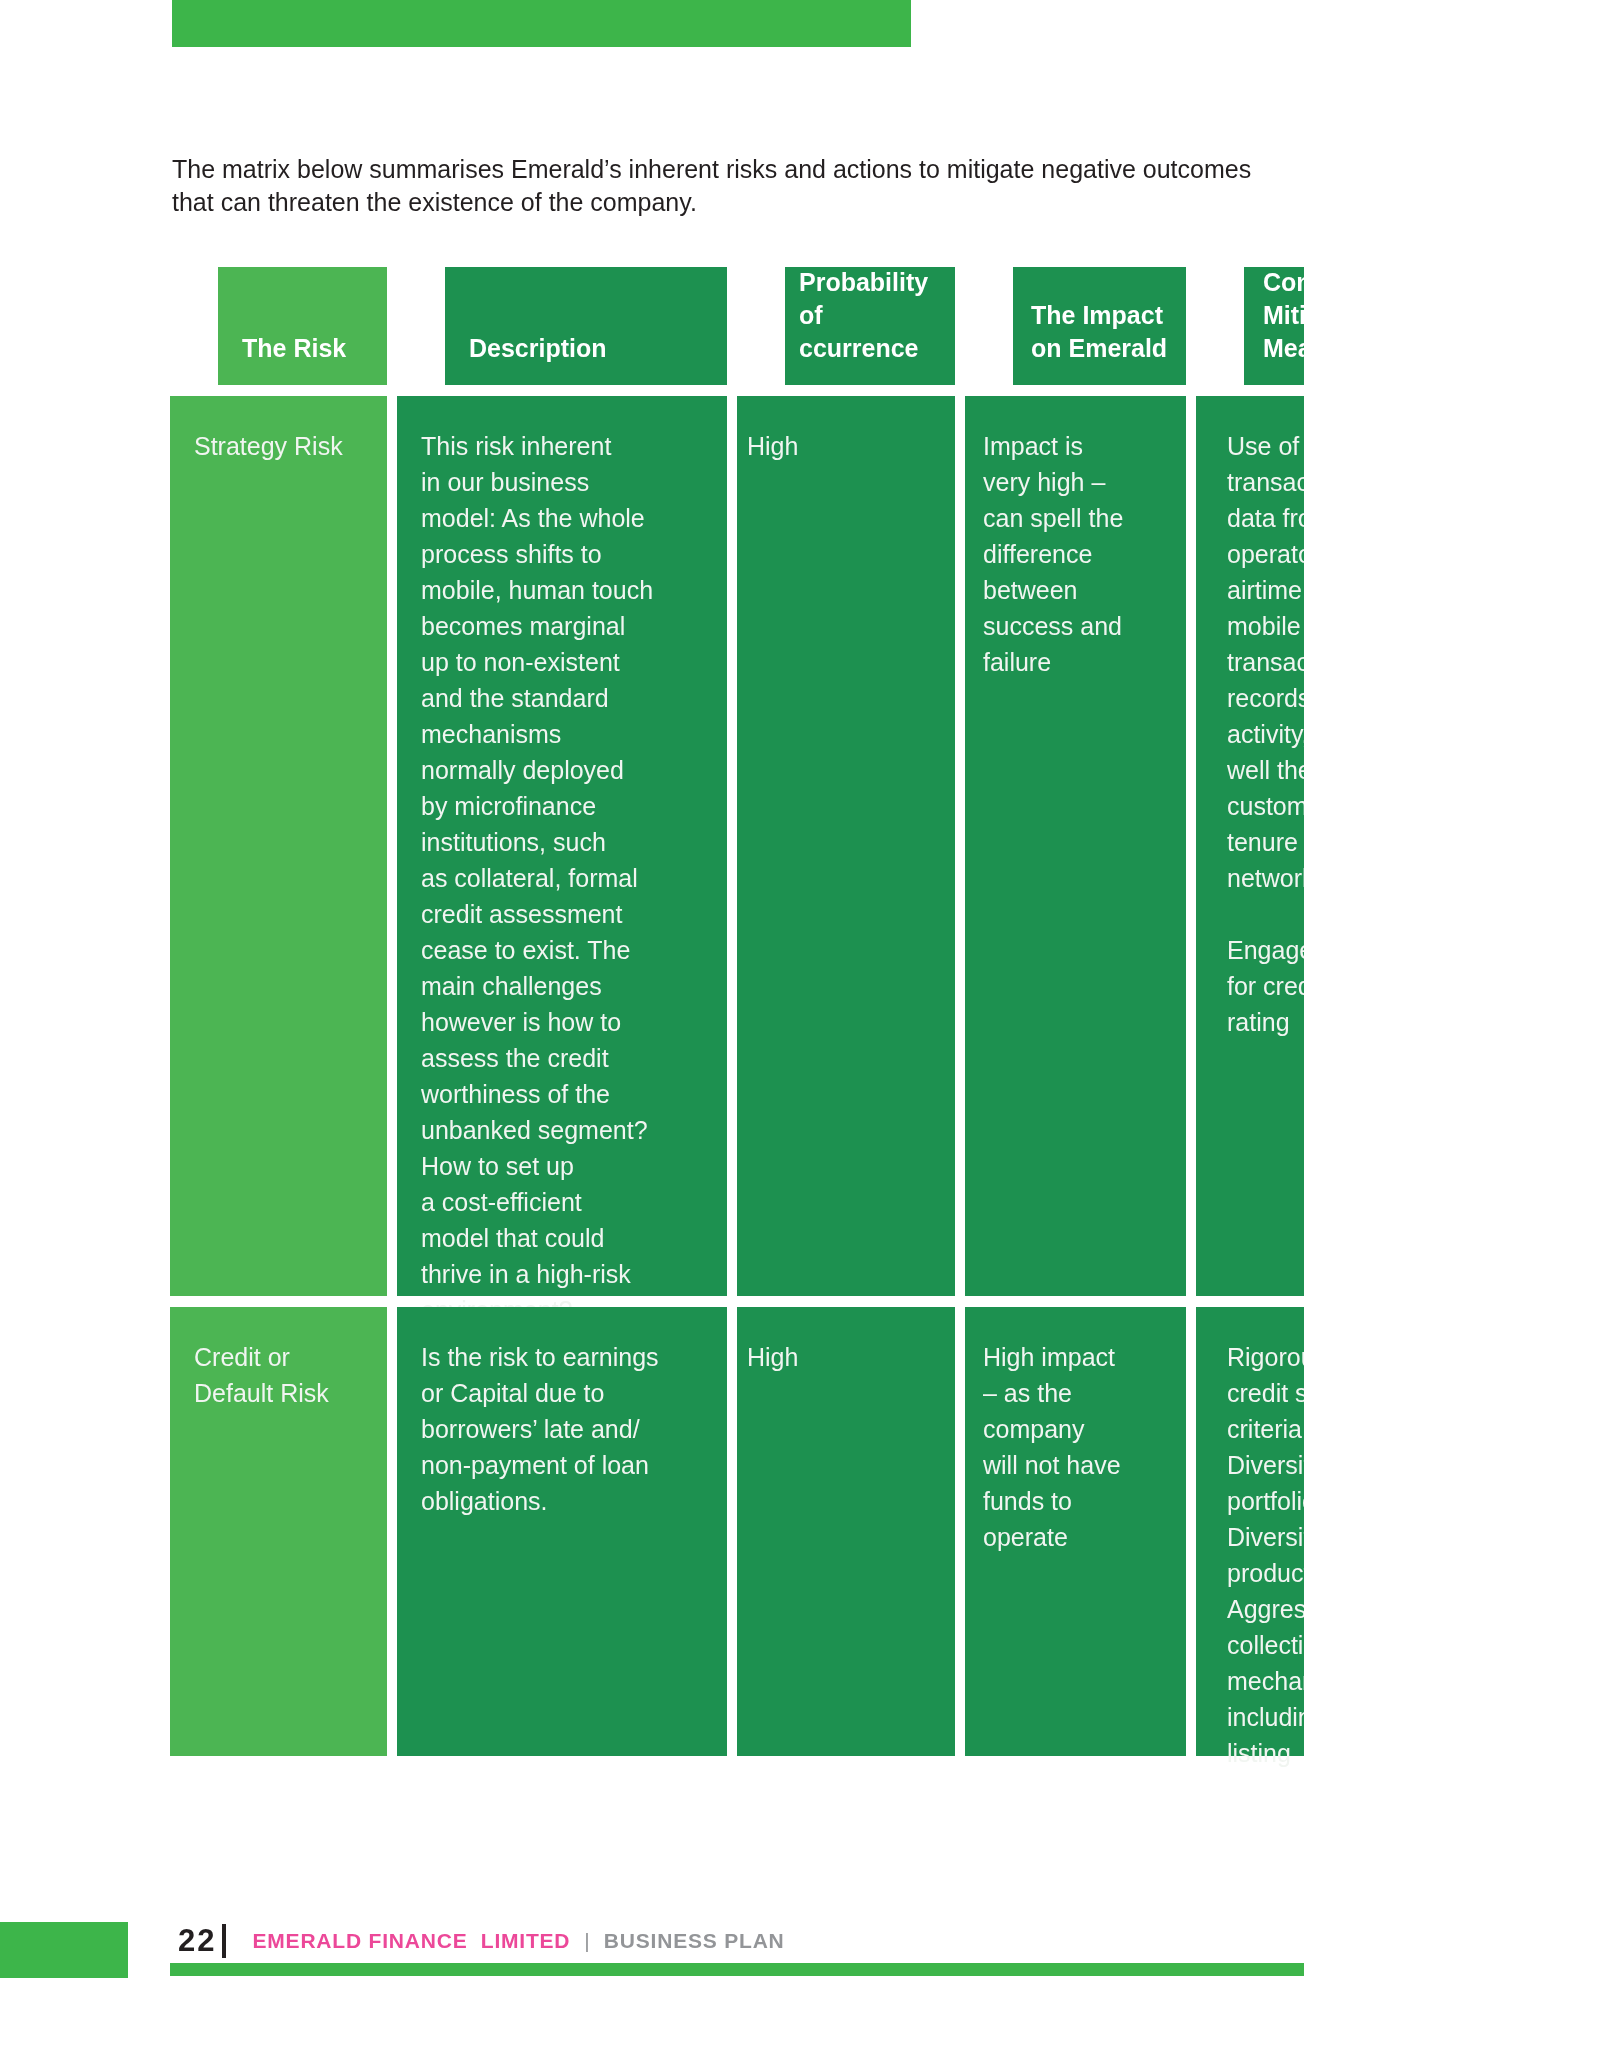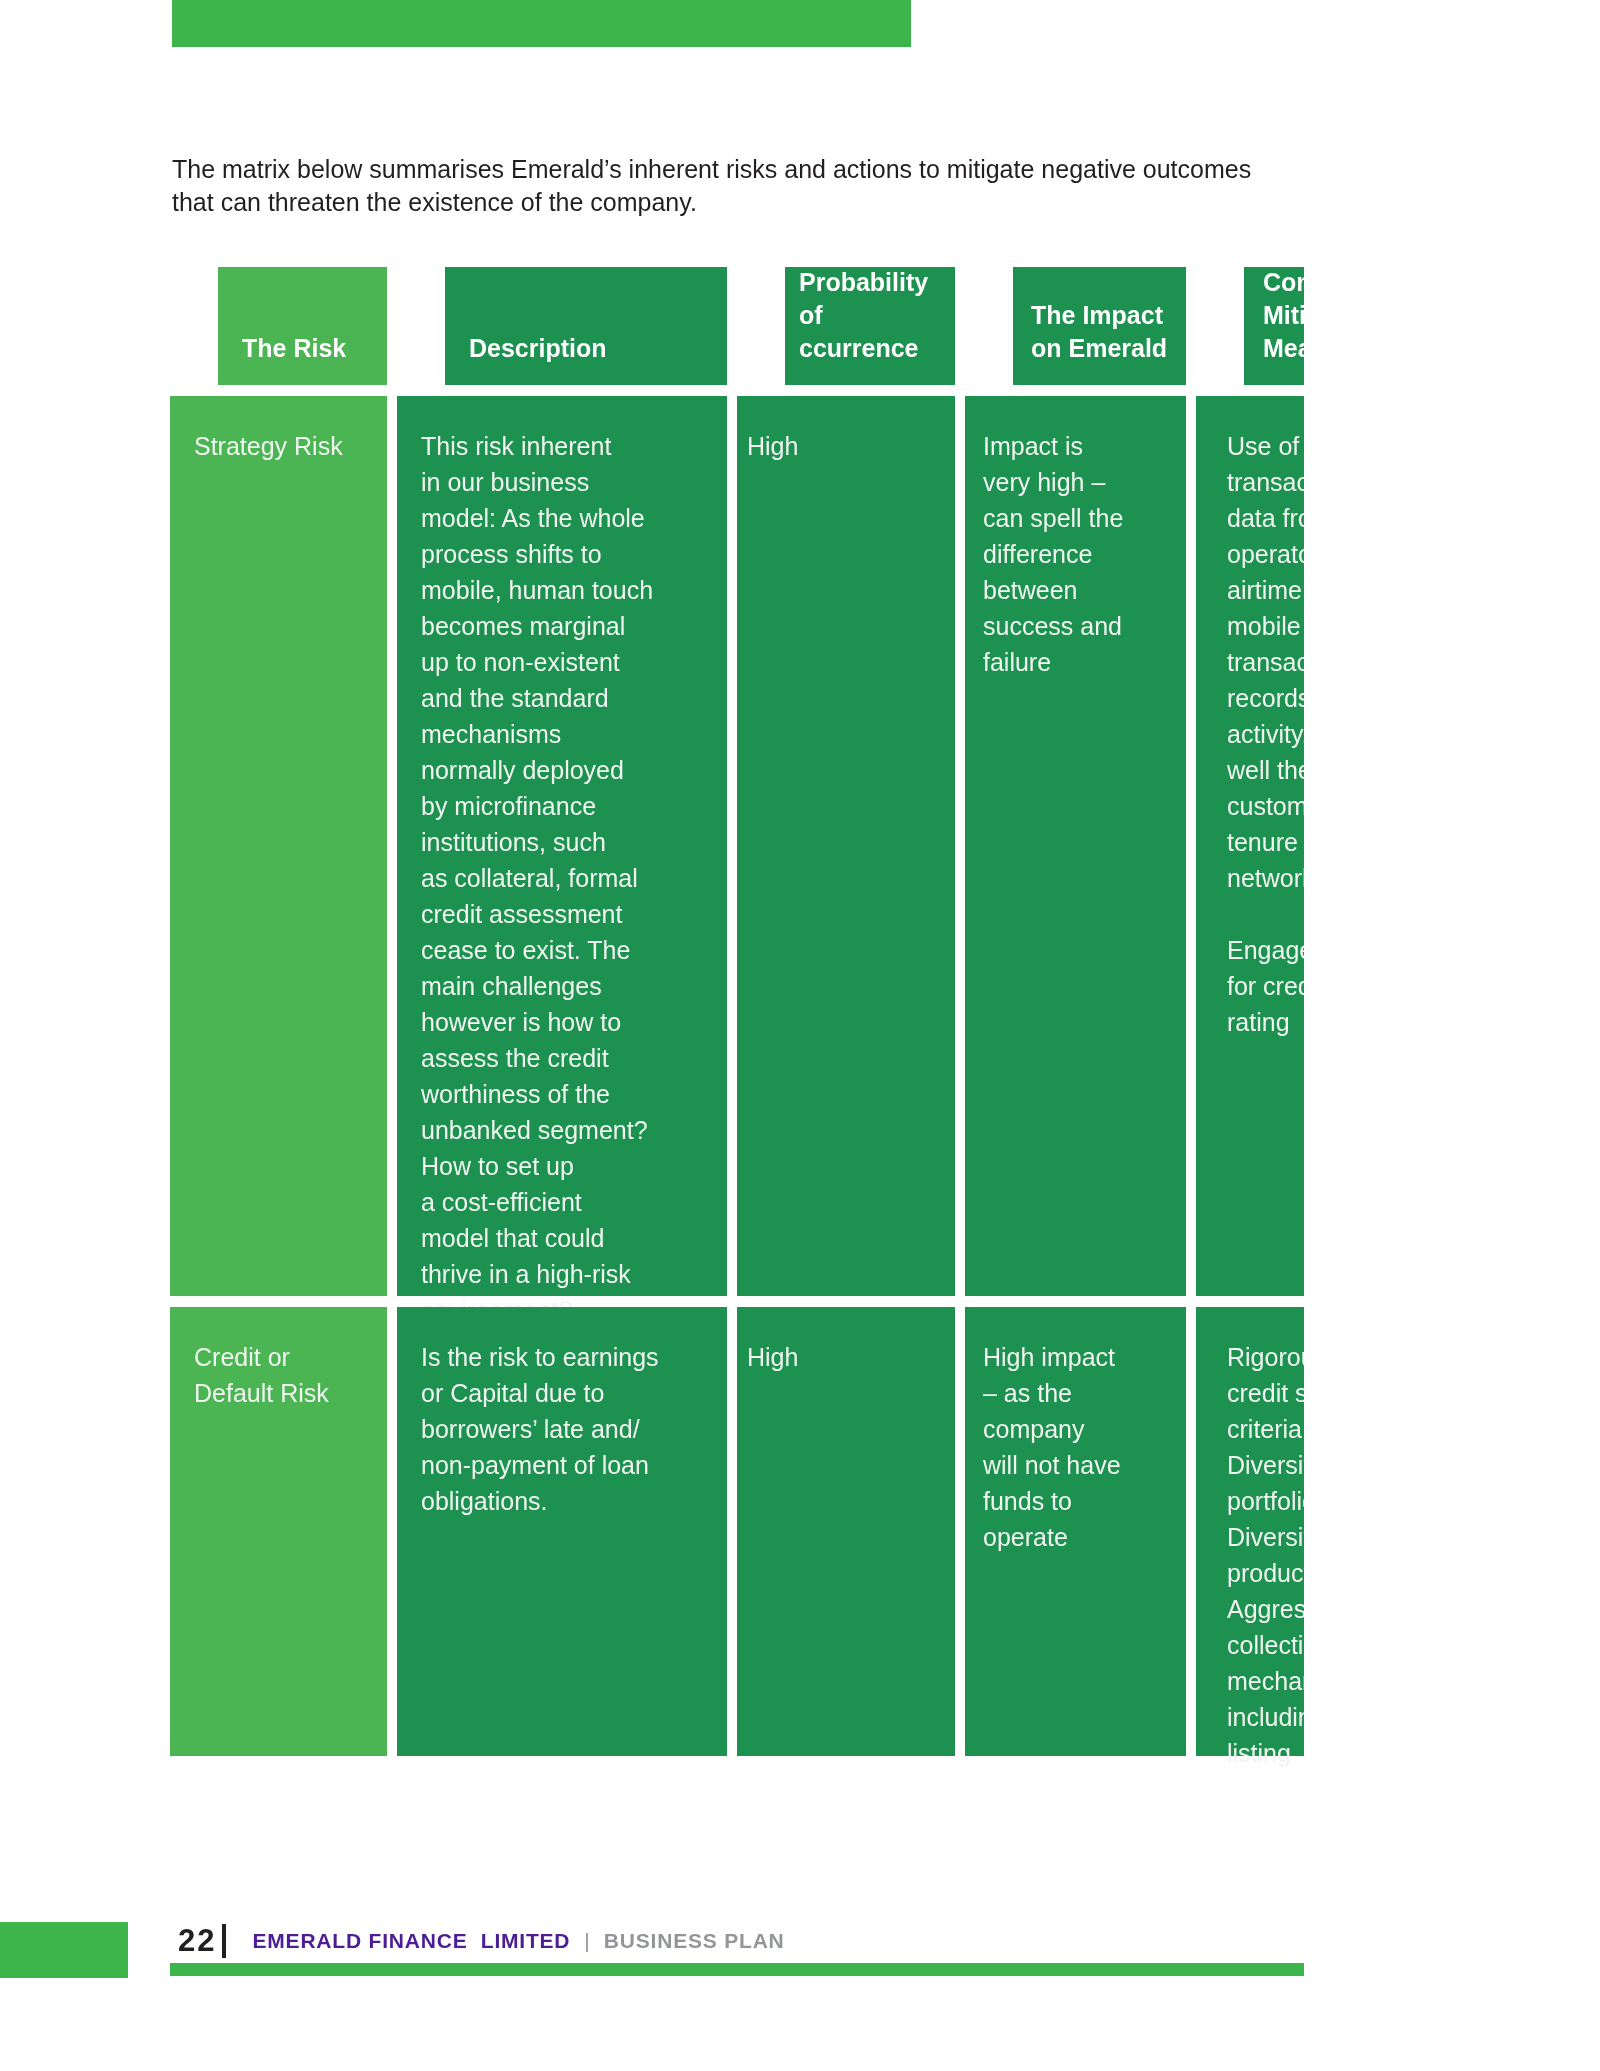--- a/index.html
+++ b/index.html
@@ -95,21 +95,21 @@
   .footer-divider {
     width: 4px; height: 34px;
     background: #231f20;
     margin-left: 6px;
     margin-right: 26px;
   }
 
   .footer-company {
     font-size: 21px;
     font-weight: bold;
-    color: #4c1d95;
+    color: #ec4899;
     letter-spacing: 0.8px;
     white-space: pre;
   }
 
   .footer-pipe {
     font-size: 21px;
     color: #939598;
     margin: 0 14px;
   }
 

